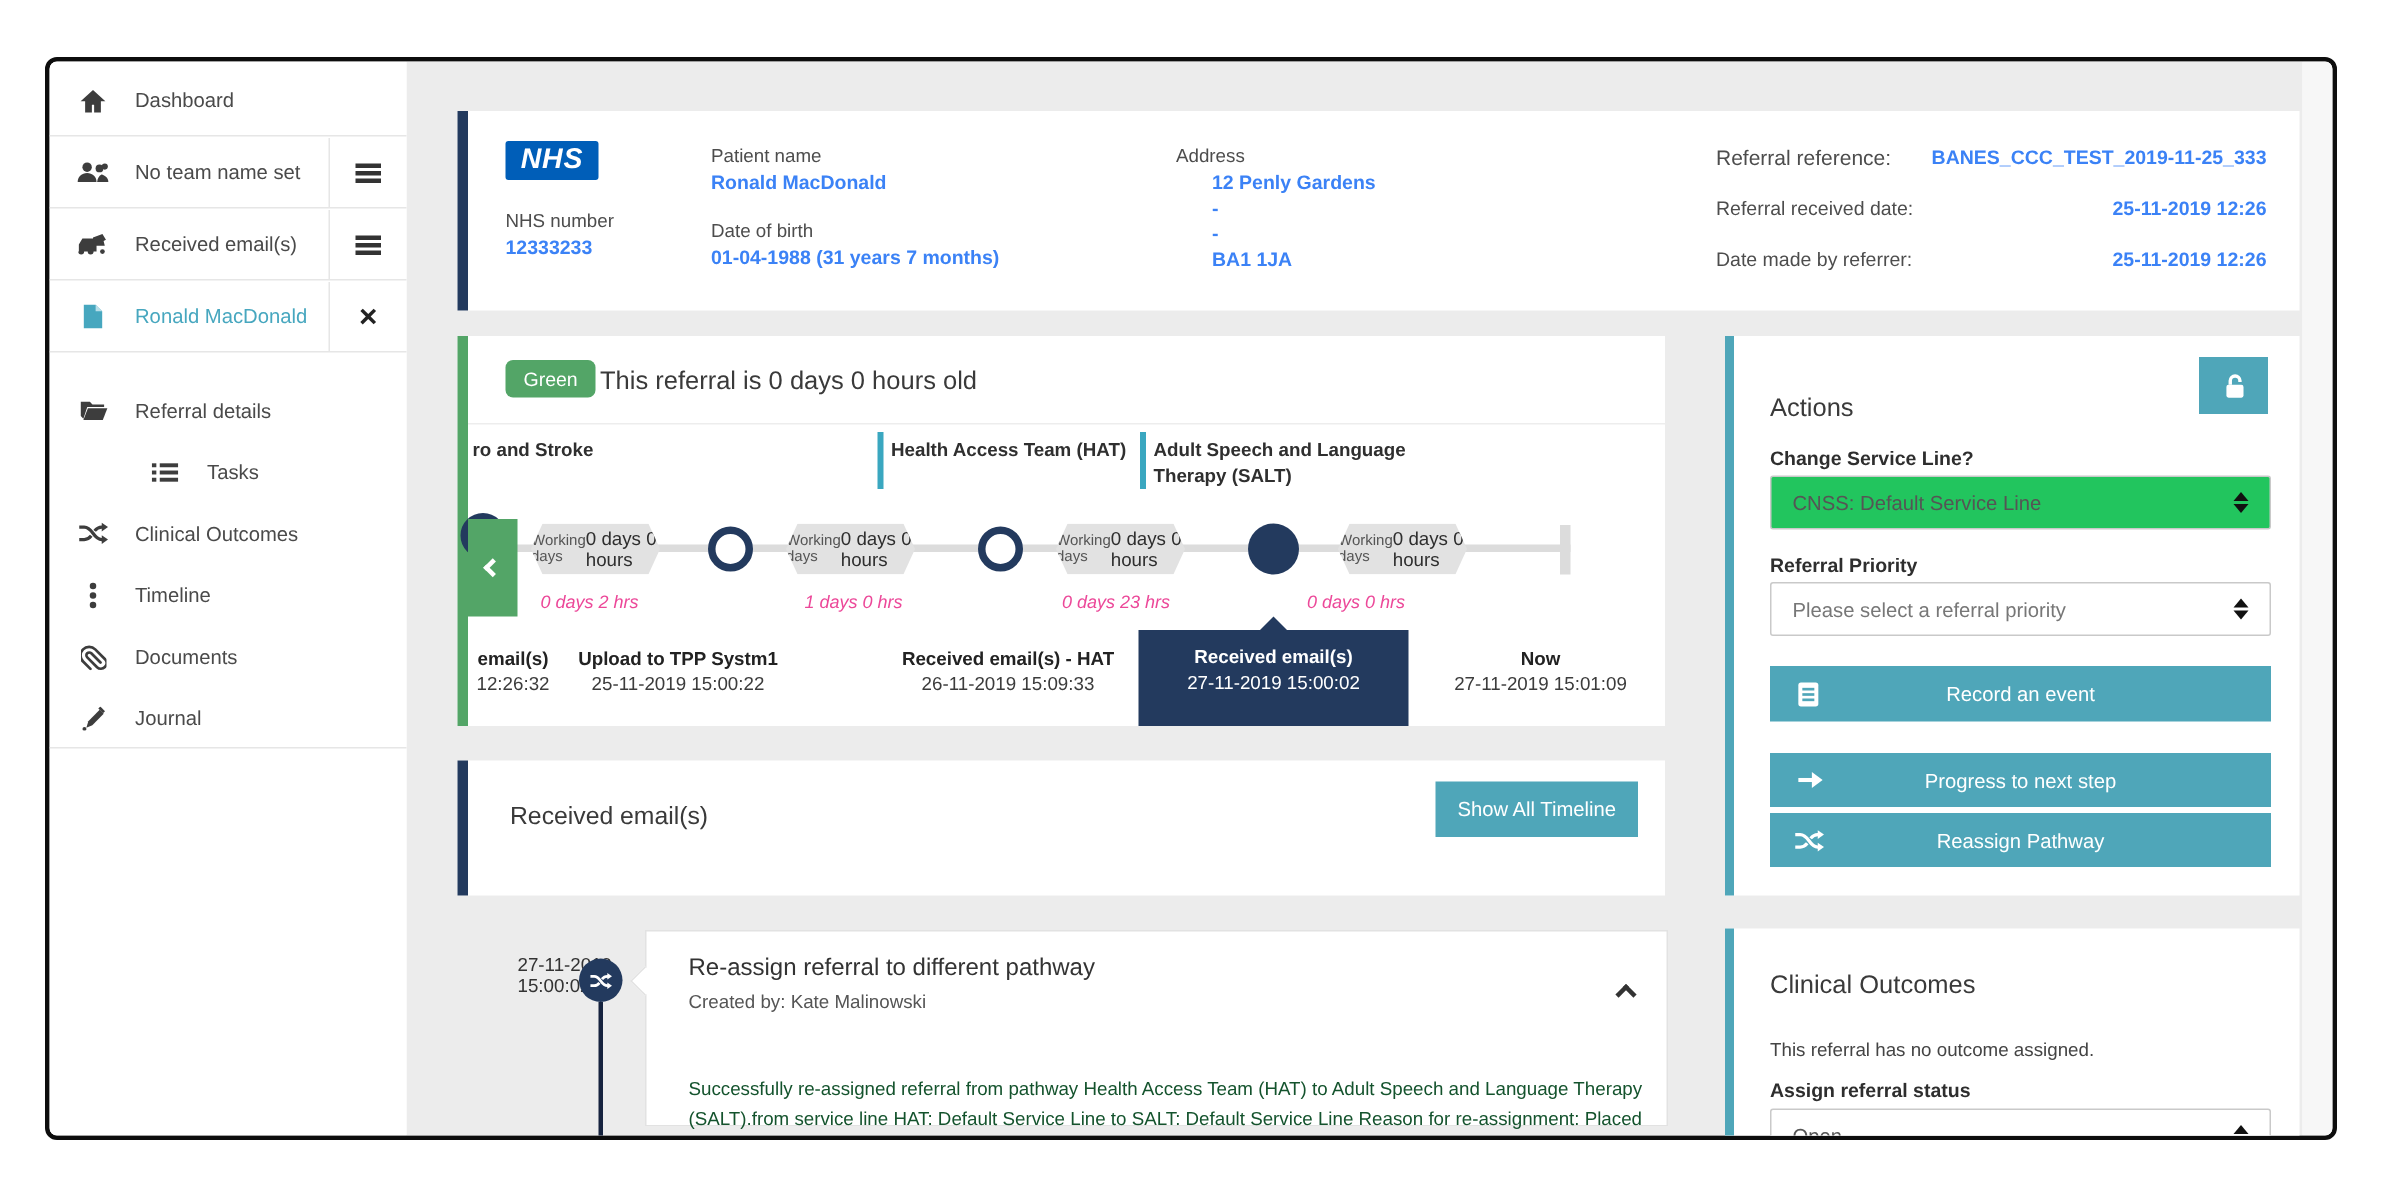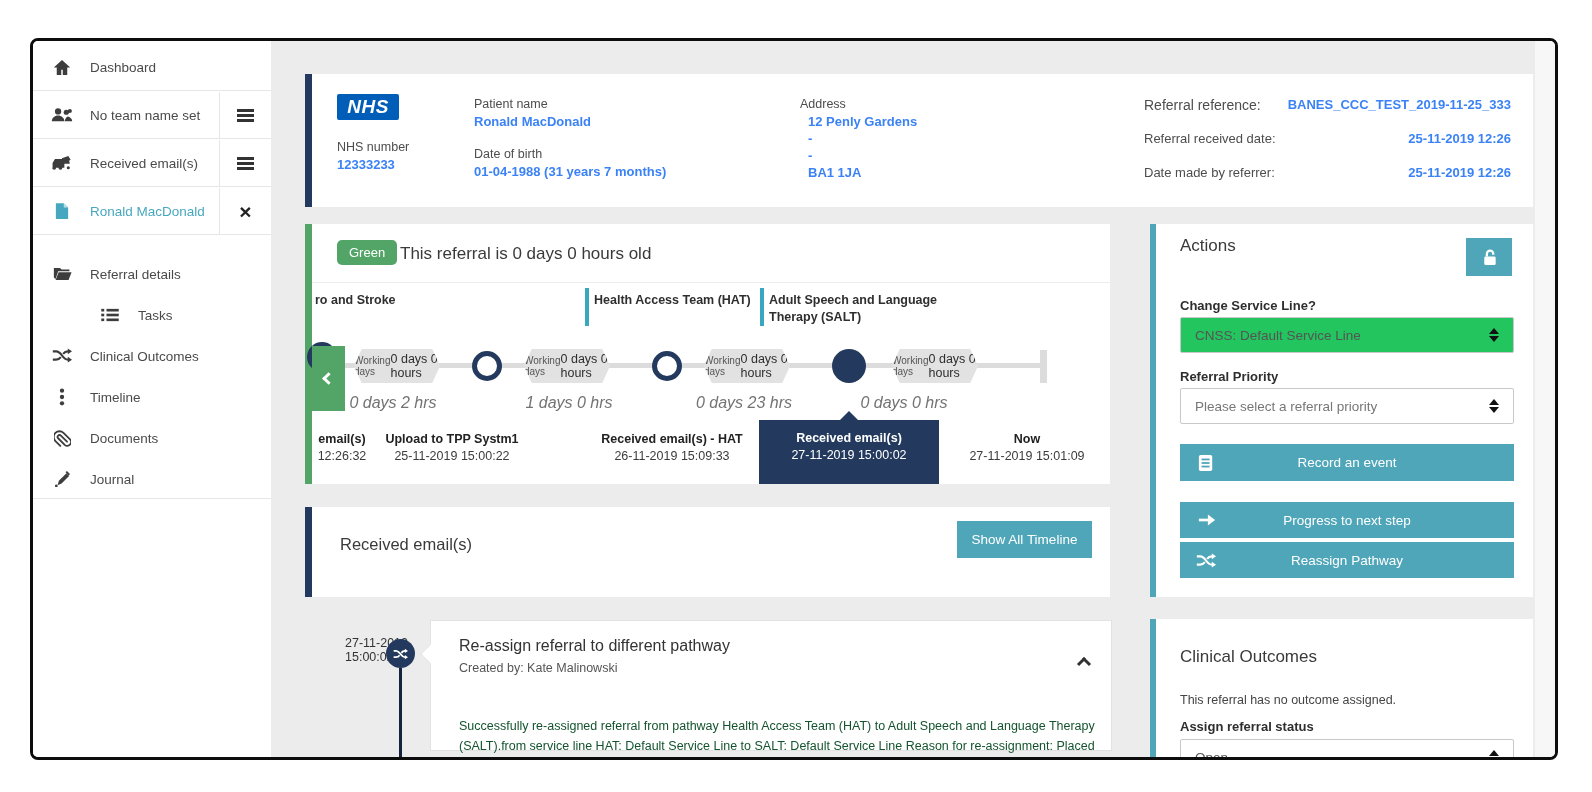--- a/index.html
+++ b/index.html
@@ -41,21 +41,21 @@
 
   .seg-label { font-size:12.5px; font-weight:bold; color:#2f2f2f; line-height:1.35; }
   .seg-bar { width:4px; background:#3aa7c0; }
 
   .conn { background:#dcdcdc; }
   .tag { position:absolute; width:86px; height:34px; background:#e2e2e2; display:flex; flex-direction:row; align-items:center; justify-content:center; clip-path:polygon(0 50%,9% 0,91% 0,100% 50%,91% 100%,9% 100%); }
   .tag .t1 { font-size:10px; color:#555; }
   .tag .t2 { font-size:12.5px; color:#2e2e2e; }
   .step-circle { position:absolute; width:30px; height:30px; border-radius:50%; background:#fff; border:5px solid #233a5e; }
   .step-circle.filled { background:#233a5e; width:34px; height:34px; border:none; }
-  .duration { position:absolute; font-size:16px; font-style:italic; color:#737373; white-space:nowrap; transform:translateX(-50%); }
+  .duration { position:absolute; font-size:12px; font-style:italic; color:#ec4899; white-space:nowrap; transform:translateX(-50%); }
 
   .milestone { position:absolute; text-align:center; transform:translateX(-50%); white-space:nowrap; }
   .milestone .m1 { font-size:12.5px; font-weight:bold; color:#222; }
   .milestone .m2 { font-size:12.5px; color:#3c3c3c; margin-top:3px; }
   .mile-hl { position:absolute; background:#233a5e; color:#fff; text-align:center; padding-top:11px; }
   .mile-hl .m1 { font-size:12.5px; font-weight:bold; }
   .mile-hl .m2 { font-size:12.5px; margin-top:3px; }
   .mile-caret { position:absolute; width:0; height:0; border-left:9px solid transparent; border-right:9px solid transparent; border-bottom:9px solid #233a5e; }
 
   .green-nav { position:absolute; background:#53a567; color:#fff; display:flex; align-items:center; justify-content:center; cursor:pointer; }
@@ -224,21 +224,21 @@
   <div class="card bl-navy" style="left:272px; top:33px; width:1228px; height:133px;">
     <div class="abs nhs-logo" style="left:25px; top:20px;">NHS</div>
     <div class="abs lbl" style="left:25px; top:66px;">NHS number</div>
     <div class="abs val" style="left:25px; top:83px;">12333233</div>
 
     <div class="abs lbl" style="left:162px; top:23px;">Patient name</div>
     <div class="abs val" style="left:162px; top:40px;">Ronald MacDonald</div>
     <div class="abs lbl" style="left:162px; top:73px;">Date of birth</div>
     <div class="abs val" style="left:162px; top:90px;">01-04-1988 (31 years 7 months)</div>
 
-    <div class="abs lbl" style="left:488px; top:23px;">Address</div>
+    <div class="abs lbl" style="left:472px; top:23px;">Address</div>
     <div class="abs val" style="left:496px; top:40px;">12 Penly Gardens</div>
     <div class="abs val" style="left:496px; top:57px;">-</div>
     <div class="abs val" style="left:496px; top:74px;">-</div>
     <div class="abs val" style="left:496px; top:91px;">BA1 1JA</div>
 
     <div class="abs lbl" style="left:832px; top:23px; font-size:14px;">Referral reference:</div>
     <div class="abs val" style="right:22px; top:23px;">BANES_CCC_TEST_2019-11-25_333</div>
     <div class="abs lbl" style="left:832px; top:57px; font-size:13px;">Referral received date:</div>
     <div class="abs val" style="right:22px; top:57px;">25-11-2019 12:26</div>
     <div class="abs lbl" style="left:832px; top:91px; font-size:13px;">Date made by referrer:</div>
@@ -334,21 +334,21 @@
 
   <div class="entry-card" style="left:397px; top:579px; width:682px; height:131px;">
     <div class="entry-notch" style="left:-8px; top:26px;"></div>
     <div class="abs" style="left:28px; top:16px; font-size:16px; color:#333;">Re-assign referral to different pathway</div>
     <div class="abs" style="left:28px; top:40px; font-size:12.5px; color:#555;">Created by: Kate Malinowski</div>
     <span class="abs" style="right:22px; top:34px;"><span class="chev-up"></span></span>
     <div class="abs body-text" style="left:28px; top:66px; width:638px;">Successfully re-assigned referral from pathway Health Access Team (HAT) to Adult Speech and Language Therapy (SALT).from service line HAT: Default Service Line to SALT: Default Service Line Reason for re-assignment: Placed in incorrect pathway</div>
   </div>
 
   <div class="card bl-teal" style="left:1117px; top:183px; width:383px; height:373px;">
-    <span class="abs panel-title" style="left:24px; top:12px;">Actions</span>
+    <span class="abs panel-title" style="left:24px; top:38px;">Actions</span>
     <div class="teal-btn" style="left:310px; top:14px; width:46px; height:38px;">
       <svg width="19" height="19" viewBox="0 0 20 20">
           <rect x="4.5" y="9" width="12" height="9" rx="1.5" fill="#fff"></rect>
           <path d="M7.2 9V6.2a3.4 3.4 0 0 1 6.8 0V7" fill="none" stroke="#fff" stroke-width="2.4"></path>
         </svg>
     </div>
 
     <div class="abs form-lbl" style="left:24px; top:74px;">Change Service Line?</div>
     <div class="sel gray" style="left:24px; top:93px; width:334px; height:36px;">
       <span>CNSS: Default Service Line</span>

